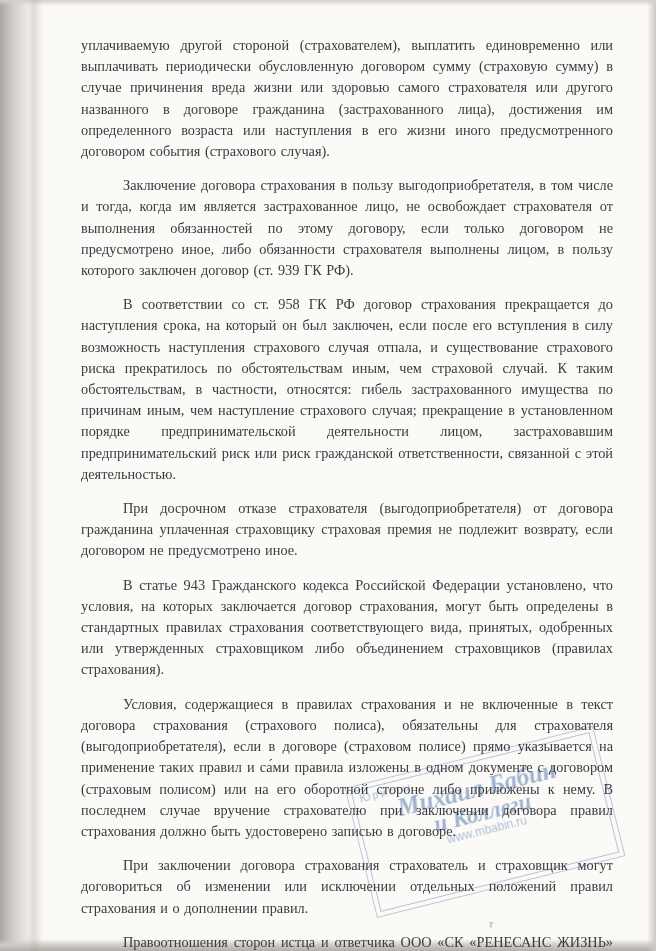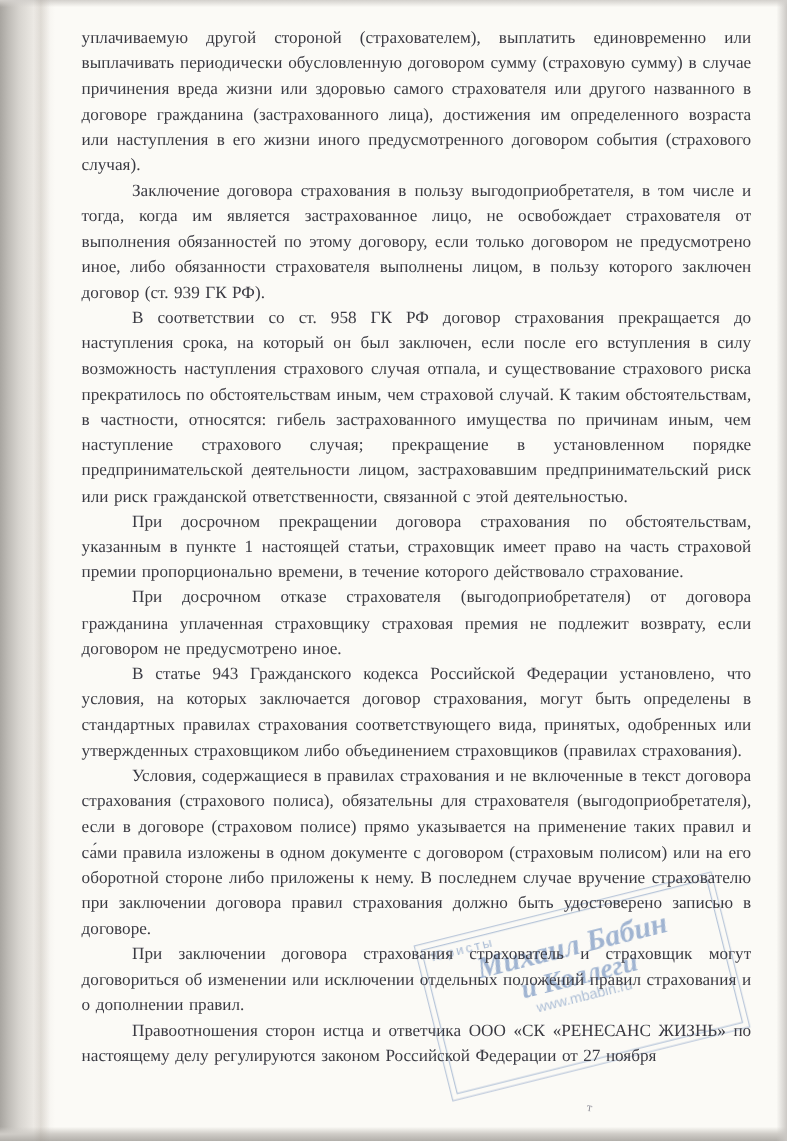--- a/index.html
+++ b/index.html
@@ -23,21 +23,21 @@
   .fold{left:28px;top:0;bottom:0;width:14px;
     background:linear-gradient(90deg,rgba(150,140,128,0) 0px,rgba(150,140,128,0.20) 6px,rgba(150,140,128,0) 14px);}
 
   
   .textcol{
     position:absolute;left:68px;top:22px;width:558px;z-index:2;
     color:#3a3a42;
     font-size:14.3px;line-height:21.2px;
     text-align:justify;
   }
-  .para{margin:0;text-indent:42px;word-spacing:1px;}
+  .para{margin:13px;text-indent:42px;word-spacing:1px;}
   .para.cont{text-indent:0;}
 
   
   .stamp{
     position:absolute;left:362px;top:760px;width:246px;height:124px;
     transform:rotate(-14deg);
     z-index:1;opacity:0.85;filter:blur(0.3px);
     color:#84a0c6;
   }
   .stamp-frame{
@@ -79,21 +79,20 @@
       <div class="stamp-s2">Михаил Бабин</div>
       <div class="stamp-s3">и Коллеги</div>
       <div class="stamp-s4">www.mbabin.ru</div>
     </div>
   </div>
 
   <div class="textcol">
       <p class="para cont">уплачиваемую другой стороной (страхователем), выплатить единовременно или выплачивать периодически обусловленную договором сумму (страховую сумму) в случае причинения вреда жизни или здоровью самого страхователя или другого названного в договоре гражданина (застрахованного лица), достижения им определенного возраста или наступления в его жизни иного предусмотренного договором события (страхового случая).</p>
       <p class="para">Заключение договора страхования в пользу выгодоприобретателя, в том числе и тогда, когда им является застрахованное лицо, не освобождает страхователя от выполнения обязанностей по этому договору, если только договором не предусмотрено иное, либо обязанности страхователя выполнены лицом, в пользу которого заключен договор (ст. 939 ГК РФ).</p>
       <p class="para">В соответствии со ст. 958 ГК РФ договор страхования прекращается до наступления срока, на который он был заключен, если после его вступления в силу возможность наступления страхового случая отпала, и существование страхового риска прекратилось по обстоятельствам иным, чем страховой случай. К таким обстоятельствам, в частности, относятся: гибель застрахованного имущества по причинам иным, чем наступление страхового случая; прекращение в установленном порядке предпринимательской деятельности лицом, застраховавшим предпринимательский риск или риск гражданской ответственности, связанной с этой деятельностью.</p>
-      <p class="para">При досрочном прекращении договора страхования по обстоятельствам, указанным в пункте 1 настоящей статьи, страховщик имеет право на часть страховой премии пропорционально времени, в течение которого действовало страхование.</p>
       <p class="para">При досрочном отказе страхователя (выгодоприобретателя) от договора гражданина уплаченная страховщику страховая премия не подлежит возврату, если договором не предусмотрено иное.</p>
       <p class="para">В статье 943 Гражданского кодекса Российской Федерации установлено, что условия, на которых заключается договор страхования, могут быть определены в стандартных правилах страхования соответствующего вида, принятых, одобренных или утвержденных страховщиком либо объединением страховщиков (правилах страхования).</p>
       <p class="para">Условия, содержащиеся в правилах страхования и не включенные в текст договора страхования (страхового полиса), обязательны для страхователя (выгодоприобретателя), если в договоре (страховом полисе) прямо указывается на применение таких правил и са́ми правила изложены в одном документе с договором (страховым полисом) или на его оборотной стороне либо приложены к нему. В последнем случае вручение страхователю при заключении договора правил страхования должно быть удостоверено записью в договоре.</p>
       <p class="para">При заключении договора страхования страхователь и страховщик могут договориться об изменении или исключении отдельных положений правил страхования и о дополнении правил.</p>
       <p class="para">Правоотношения сторон истца и ответчика ООО «СК «РЕНЕСАНС ЖИЗНЬ» по настоящему делу регулируются законом Российской Федерации от 27 ноября</p>
     </div>
 
   <span class="stray">т</span>
 
 </div>

